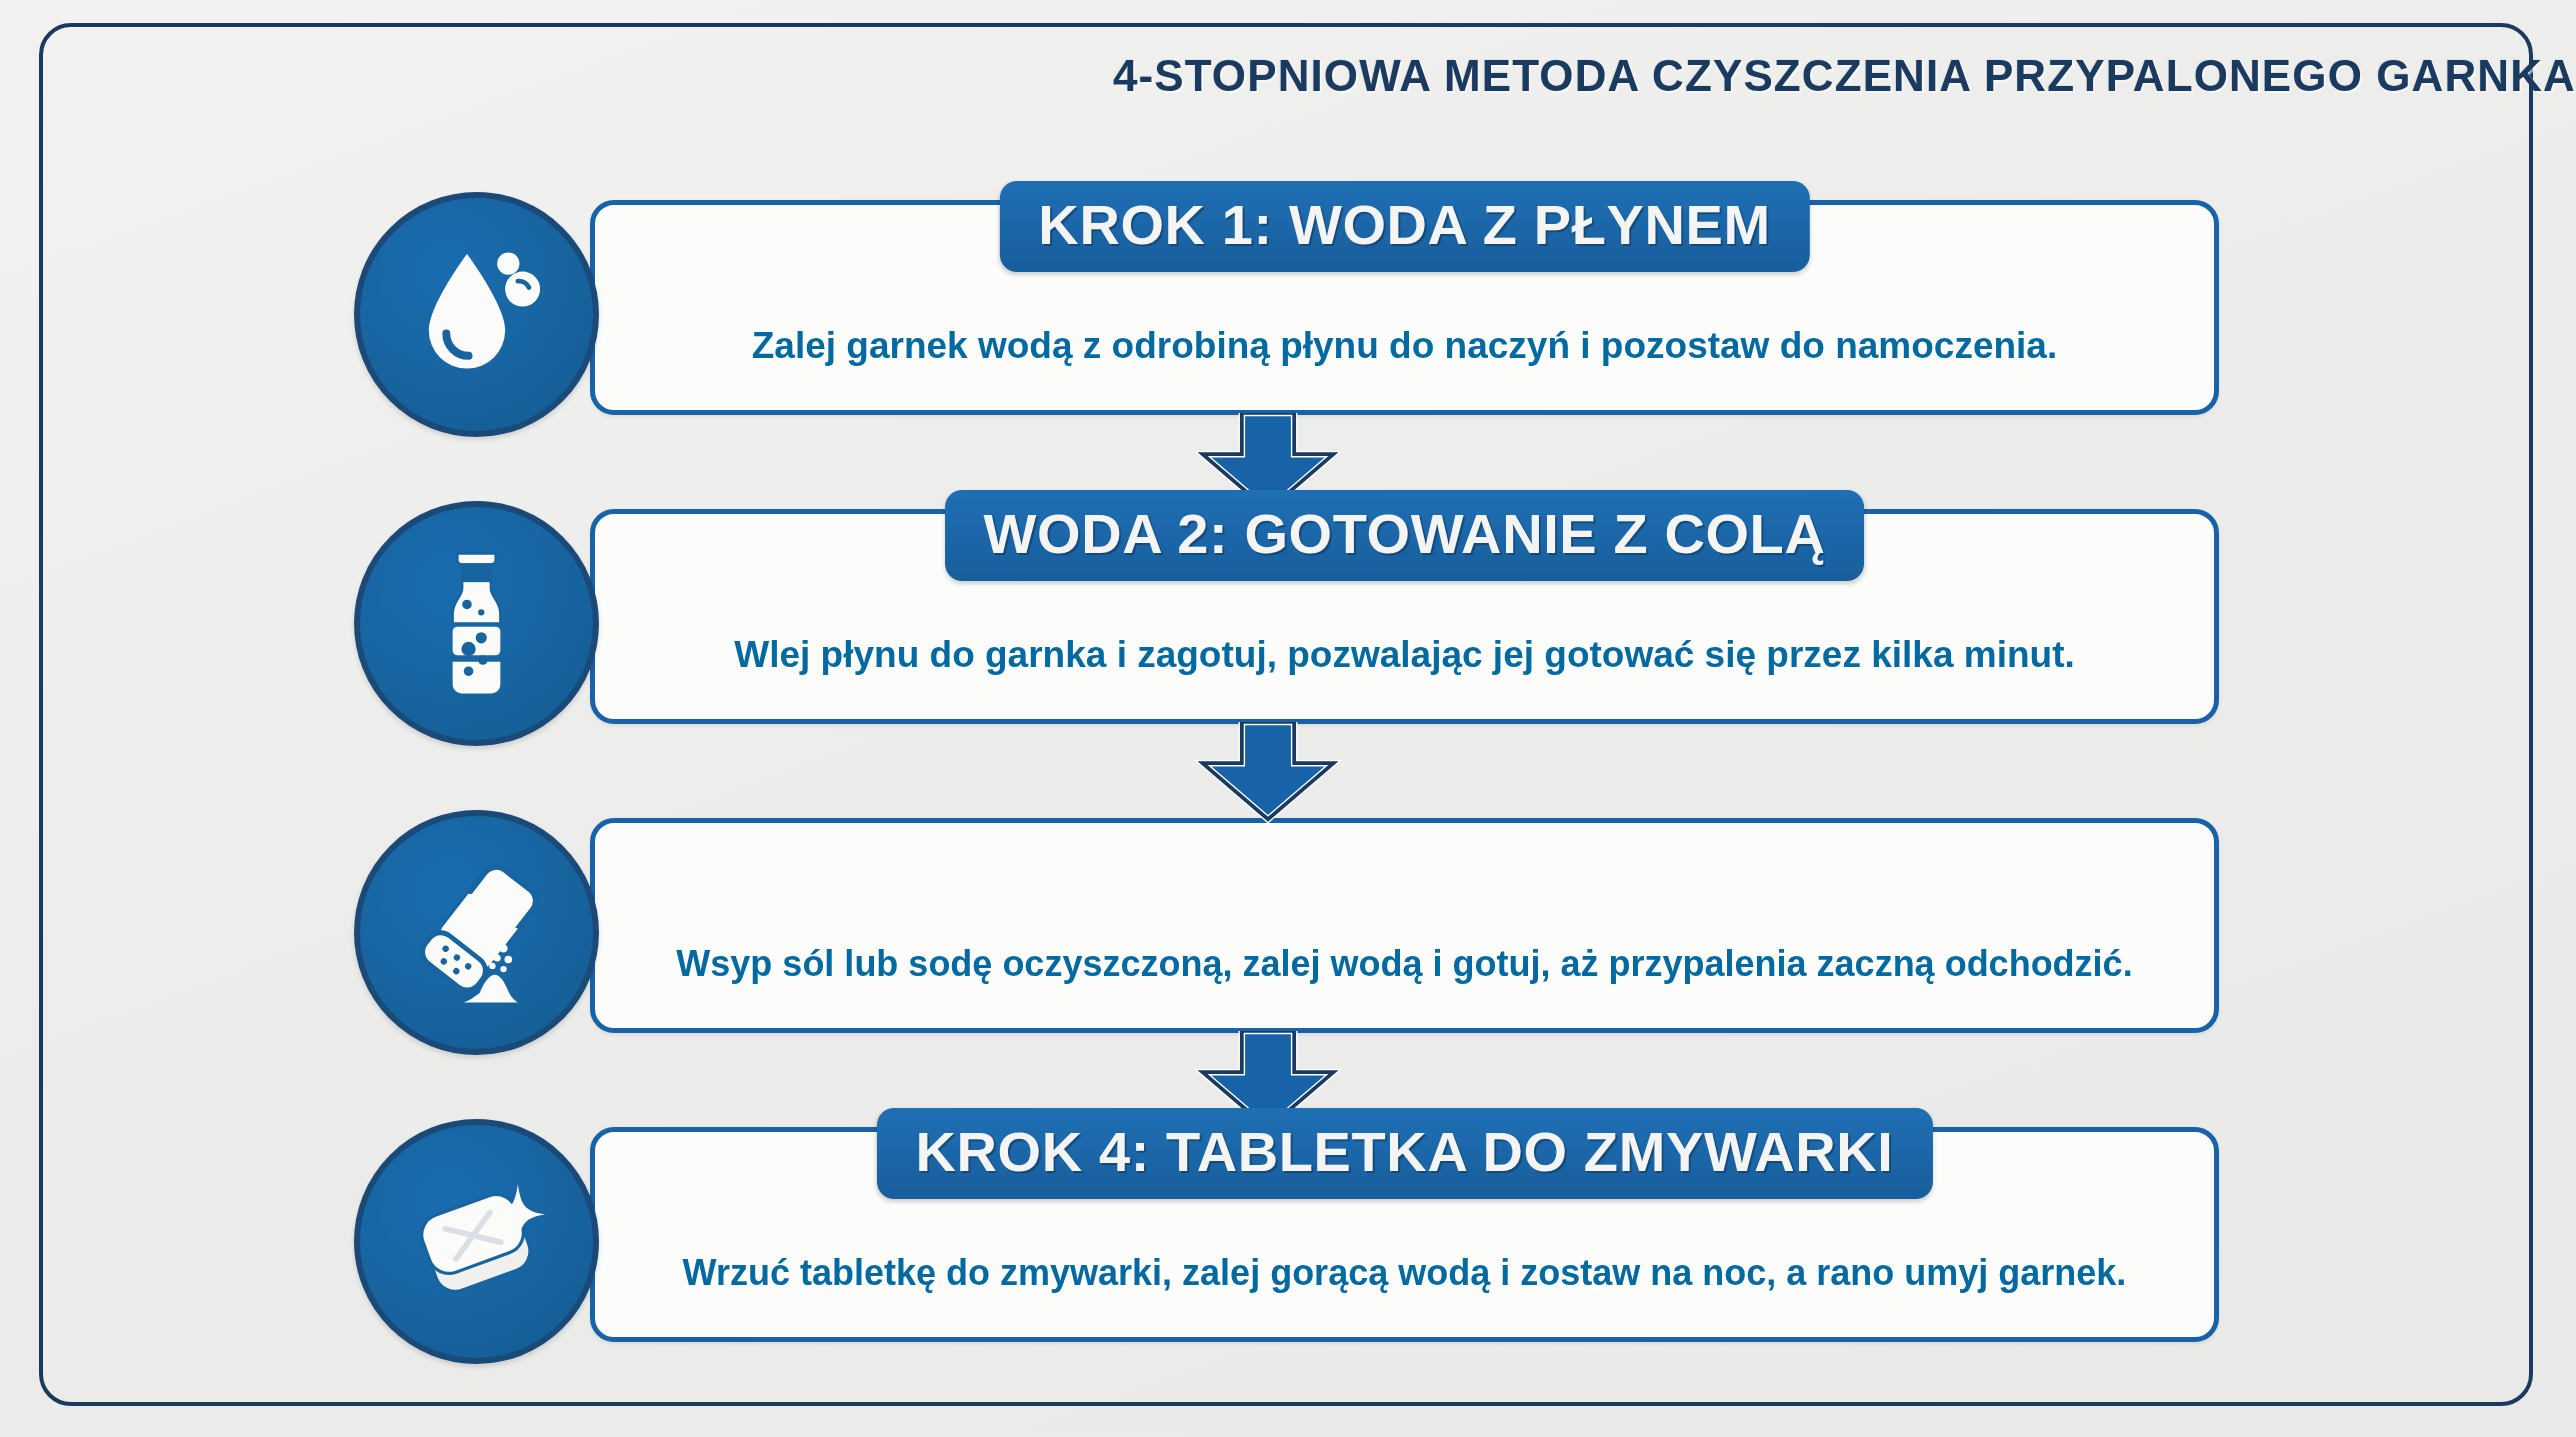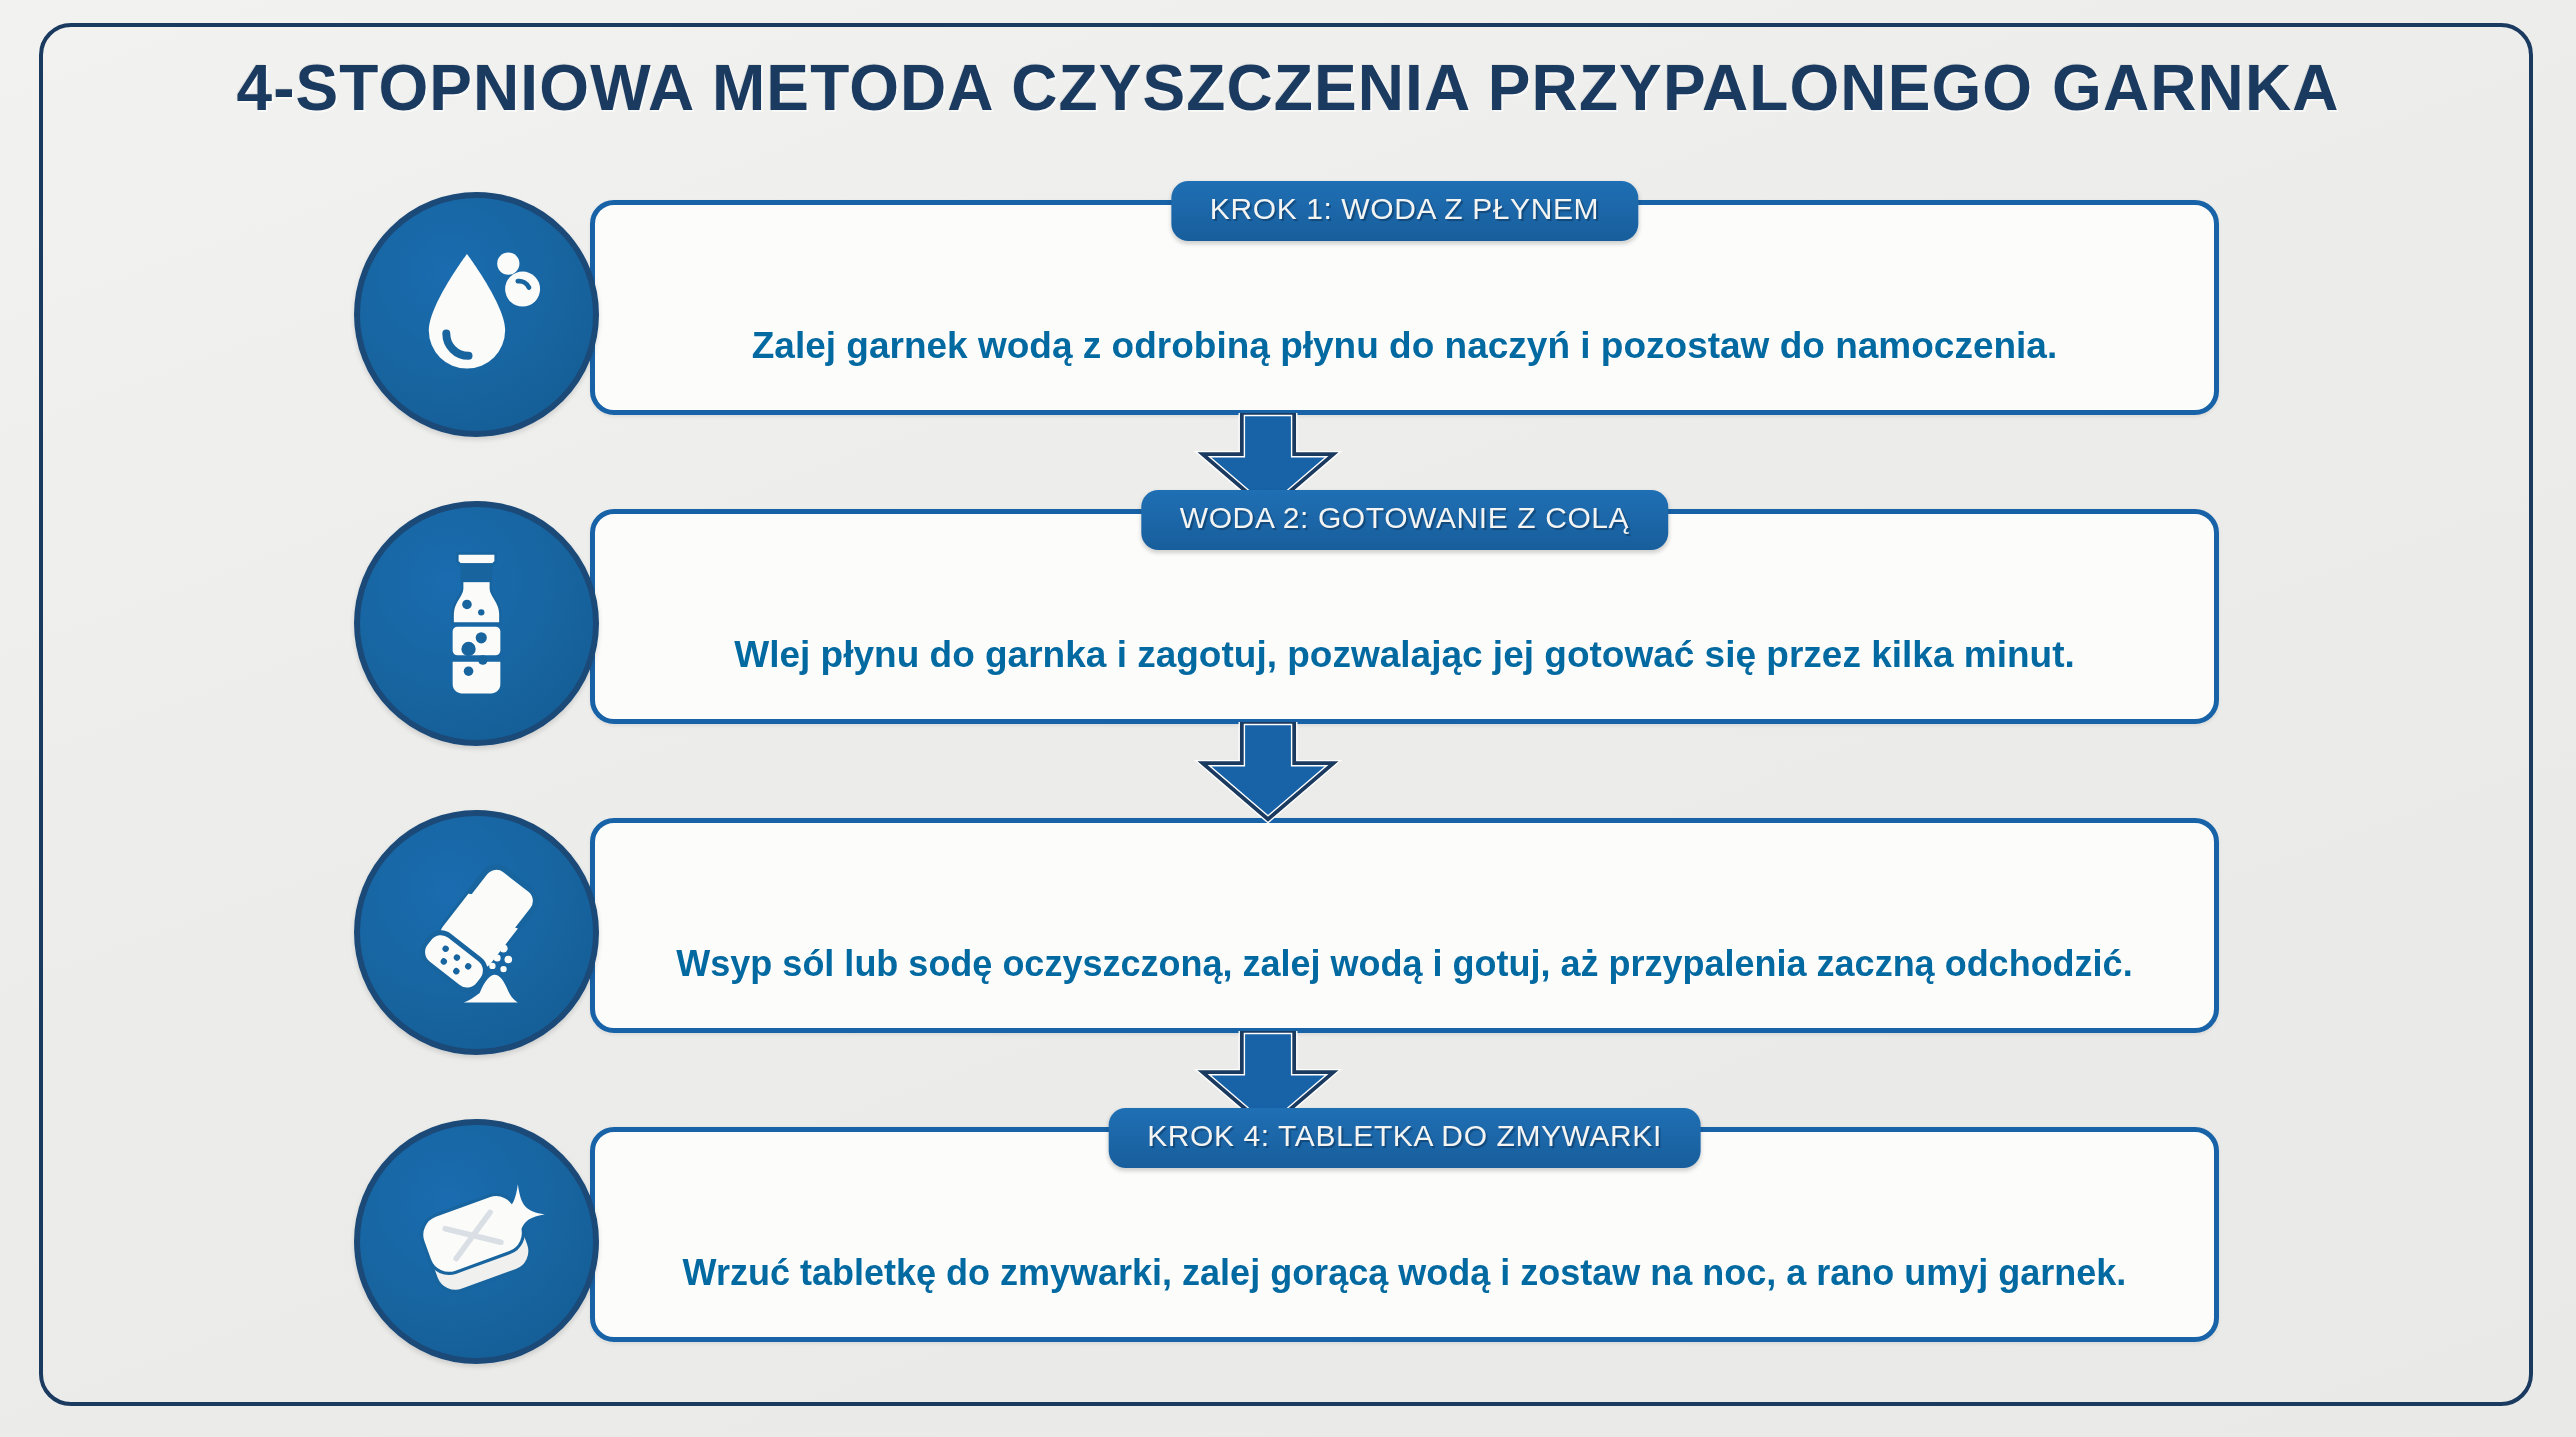--- a/index.html
+++ b/index.html
@@ -33,22 +33,22 @@
     box-sizing: border-box;
     background: transparent;
   }
 
   
   #title {
     position: absolute;
     left: 0;
     top: 51px;
     width: 2576px;
-    text-align: center;
-    font-size: 64px;
+    text-align: right;
+    font-size: 44px;
     font-weight: bold;
     letter-spacing: 1.1px;
     color: #1b3a60;
     text-shadow: 1.9px 1.9px 0 rgba(255,255,255,0.55), -0.9px -0.9px 0 rgba(0,0,0,0.06);
     white-space: nowrap;
   }
 
   
   #steps {
     position: absolute;
@@ -100,22 +100,22 @@
   
   .badge {
     position: absolute;
     top: -24px;
     left: 50%;
     transform: translateX(-50%);
     background: linear-gradient(180deg, #1f6fb4 0%, #185e9c 100%);
     border-radius: 17px;
     padding: 11.2px 39px 15px 39px;
     color: #f4f5f3;
-    font-size: 30px;
-    font-weight: normal;
+    font-size: 56px;
+    font-weight: bold;
     letter-spacing: 0.6px;
     white-space: nowrap;
     text-shadow: 1.9px 1.9px 0.9px rgba(10,40,70,0.45);
     box-shadow: 0 2.8px 4.7px rgba(0,0,0,0.18);
     z-index: 6;
   }
 
   
   .desc {
     position: absolute;

